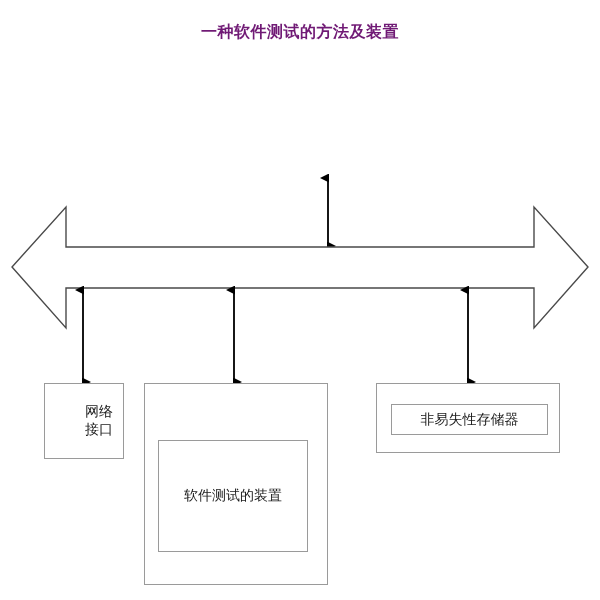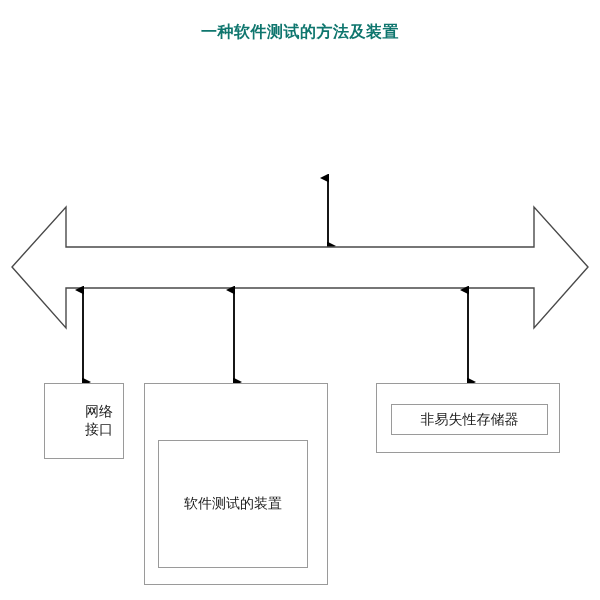--- a/index.html
+++ b/index.html
@@ -19,21 +19,21 @@
   
   #diagram-title {
     position: absolute;
     left: 0;
     top: 22px;
     width: 600px;
     text-align: center;
     font-family: "DejaVu Sans", sans-serif;
     font-size: 16px;
     font-weight: bold;
-    color: #0f766e;
+    color: #701a75;
     letter-spacing: 0.5px;
   }
 
   
   .box {
     position: absolute;
     box-sizing: border-box;
     border: 1px solid #9a9a9a;
     background: #ffffff;
     display: flex;
@@ -173,21 +173,21 @@
     <line x1="18" y1="4" x2="18" y2="96" stroke="#000000" stroke-width="1.4" marker-end="url(#arrowDown)"></line>
   </svg>
 
   <div class="box" id="network-interface-box">
     <span>网络接口</span>
   </div>
 
   <div class="box plain" id="memory-container-box">
 
 
-    <div class="box" id="test-device-box" style="left:13px; top:56px; width:150px; height:128px;">
+    <div class="box" id="test-device-box" style="left:13px; top:56px; width:150px; height:112px;">
       <span>软件测试的装置</span>
     </div>
   </div>
 
   <div class="box plain" id="nvm-container-box">
     <div class="box" id="nvm-label-box" style="left:14px; top:20px; width:157px; height:31px;">
       <span>非易失性存储器</span>
     </div>
   </div>
 

